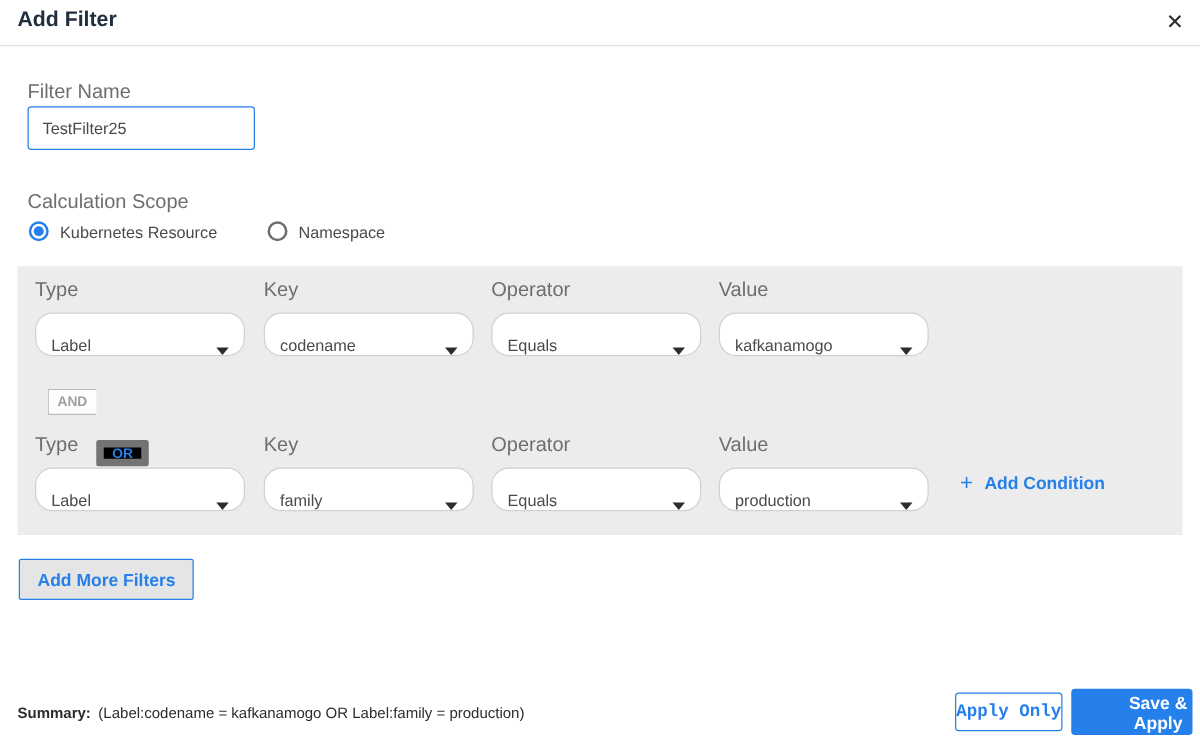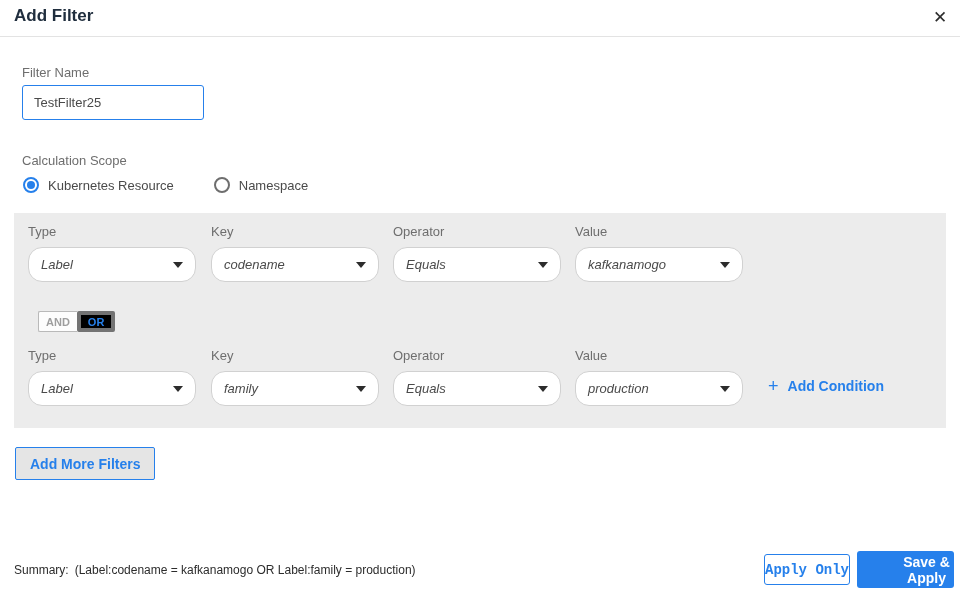--- a/index.html
+++ b/index.html
@@ -5,63 +5,63 @@
   * { margin: 0; padding: 0; box-sizing: border-box; }
   html, body { width: 960px; height: 595px; background: #ffffff; font-family: "Liberation Sans", sans-serif; overflow: hidden; }
   .dialog { position: relative; width: 960px; height: 595px; background: #fff; }
 
   
   .title { position: absolute; left: 14px; top: 6px; font-size: 17px; font-weight: 700; color: #202e3e; }
   .close-btn { position: absolute; right: 8px; top: 6px; width: 24px; height: 24px; font-size: 17px; color: #2d2d2d; text-align: center; line-height: 24px; cursor: pointer; }
   .header-divider { position: absolute; left: 0; top: 36px; width: 960px; height: 1px; background: #e3e3e3; }
 
   
-  .field-label { font-size: 13px; color: #6e6e6e; }
+  .field-label { font-size: 16px; color: #6e6e6e; }
 
   
   .fn-label { position: absolute; left: 22px; top: 65px; }
   .fn-input { position: absolute; left: 22px; top: 85px; width: 182px; height: 35px; border: 1px solid #2680eb; border-radius: 3px; padding: 0 11px; font-size: 13px; color: #4a4a4a; font-family: "Liberation Sans", sans-serif; outline: none; background: #fff; }
 
   
   .cs-label { position: absolute; left: 22px; top: 153px; }
   .radio-row { position: absolute; left: 23px; top: 177px; display: flex; align-items: flex-start; }
   .radio-opt { display: flex; align-items: center; cursor: pointer; }
   .radio-circle { width: 16px; height: 16px; border-radius: 50%; border: 2px solid #6e6e6e; background: #fff; position: relative; flex: 0 0 auto; }
   .radio-opt.selected .radio-circle { border-color: #2680eb; }
   .radio-opt.selected .radio-circle::after { content: ""; position: absolute; left: 2px; top: 2px; width: 8px; height: 8px; border-radius: 50%; background: #2680eb; }
   .radio-label { font-size: 13px; color: #4a4a4a; margin-left: 9px; }
   .radio-opt + .radio-opt { margin-left: 25px; padding-left: 15px; }
 
   
   .panel { position: absolute; left: 14px; top: 213px; width: 932px; height: 215px; background: #ececec; }
   .cond-cell { position: absolute; width: 168px; }
   .cond-cell .field-label { display: block; margin-bottom: 8px; }
-  .select-box { width: 168px; height: 35px; background: #fff; border: 1px solid #d1d1d1; border-radius: 14px; display: flex; align-items: center; justify-content: space-between; padding: 0 12px; cursor: pointer; font-style: italic; }
+  .select-box { width: 168px; height: 35px; background: #fff; border: 1px solid #d1d1d1; border-radius: 14px; display: flex; align-items: flex-end; justify-content: space-between; padding: 0 12px; cursor: pointer; }
   .select-text { font-size: 13px; color: #4a4a4a; }
   .caret { width: 0; height: 0; border-left: 5px solid transparent; border-right: 5px solid transparent; border-top: 6px solid #2c2c2c; }
   .row1 .cond-cell { top: 11px; }
   .row2 .cond-cell { top: 135px; }
   .col0 { left: 14px; } .col1 { left: 197px; } .col2 { left: 379px; } .col3 { left: 561px; }
 
   
   .connector { position: absolute; left: 24px; top: 98px; display: flex; }
   .seg { height: 21px; padding: 0 7px; font-size: 11px; font-weight: 700; display: flex; align-items: center; background: #fdfdfd; cursor: pointer; }
   .seg-and { color: #9e9e9e; border: 1px solid #b9b9b9; border-right: none; border-radius: 2px 0 0 2px; }
-  .seg-or { color: #2680eb; border: 4px solid #737373; border-radius: 2px; background: #000000; }
+  .seg-or { color: #2680eb; border: 6px solid #737373; border-radius: 2px; background: #000000; margin-top: 41px; }
 
   .add-condition { position: absolute; left: 754px; top: 164px; display: flex; align-items: center; cursor: pointer; color: #2680eb; }
   .add-condition .plus { font-size: 18px; font-weight: 400; margin-right: 9px; line-height: 18px; }
   .add-condition .ac-label { font-size: 14px; font-weight: 700; }
 
   
   .add-more-btn { position: absolute; left: 15px; top: 447px; height: 33px; padding: 0 14px; background: #e5e5e5; border: 1px solid #2680eb; border-radius: 2px; color: #2680eb; font-size: 14px; font-weight: 700; font-family: "Liberation Sans", sans-serif; cursor: pointer; }
 
   
   .summary { position: absolute; left: 14px; top: 563px; font-size: 12px; color: #2c2c2c; }
-  .summary .s-label { font-weight: 400; margin-right: 6px; }
+  .summary .s-label { font-weight: 700; margin-right: 6px; }
   .apply-only-btn { position: absolute; left: 764px; top: 554px; width: 86px; height: 31px; background: #fff; border: 1px solid #2680eb; border-radius: 3px; color: #2680eb; font-size: 14px; font-weight: 700; font-family: Liberation Mono, monospace; cursor: pointer; }
   .save-apply-btn { position: absolute; left: 857px; top: 551px; width: 97px; height: 37px; background: #2680eb; border: none; border-radius: 3px; color: #ffffff; font-size: 14px; font-weight: 700; font-family: Liberation Sans, sans-serif; cursor: pointer; padding-left: 42px; }
 </style>
 </head>
 <body>
 
 <div class="dialog">
 
   <div class="title">Add Filter</div>
   <div class="close-btn">✕</div>

